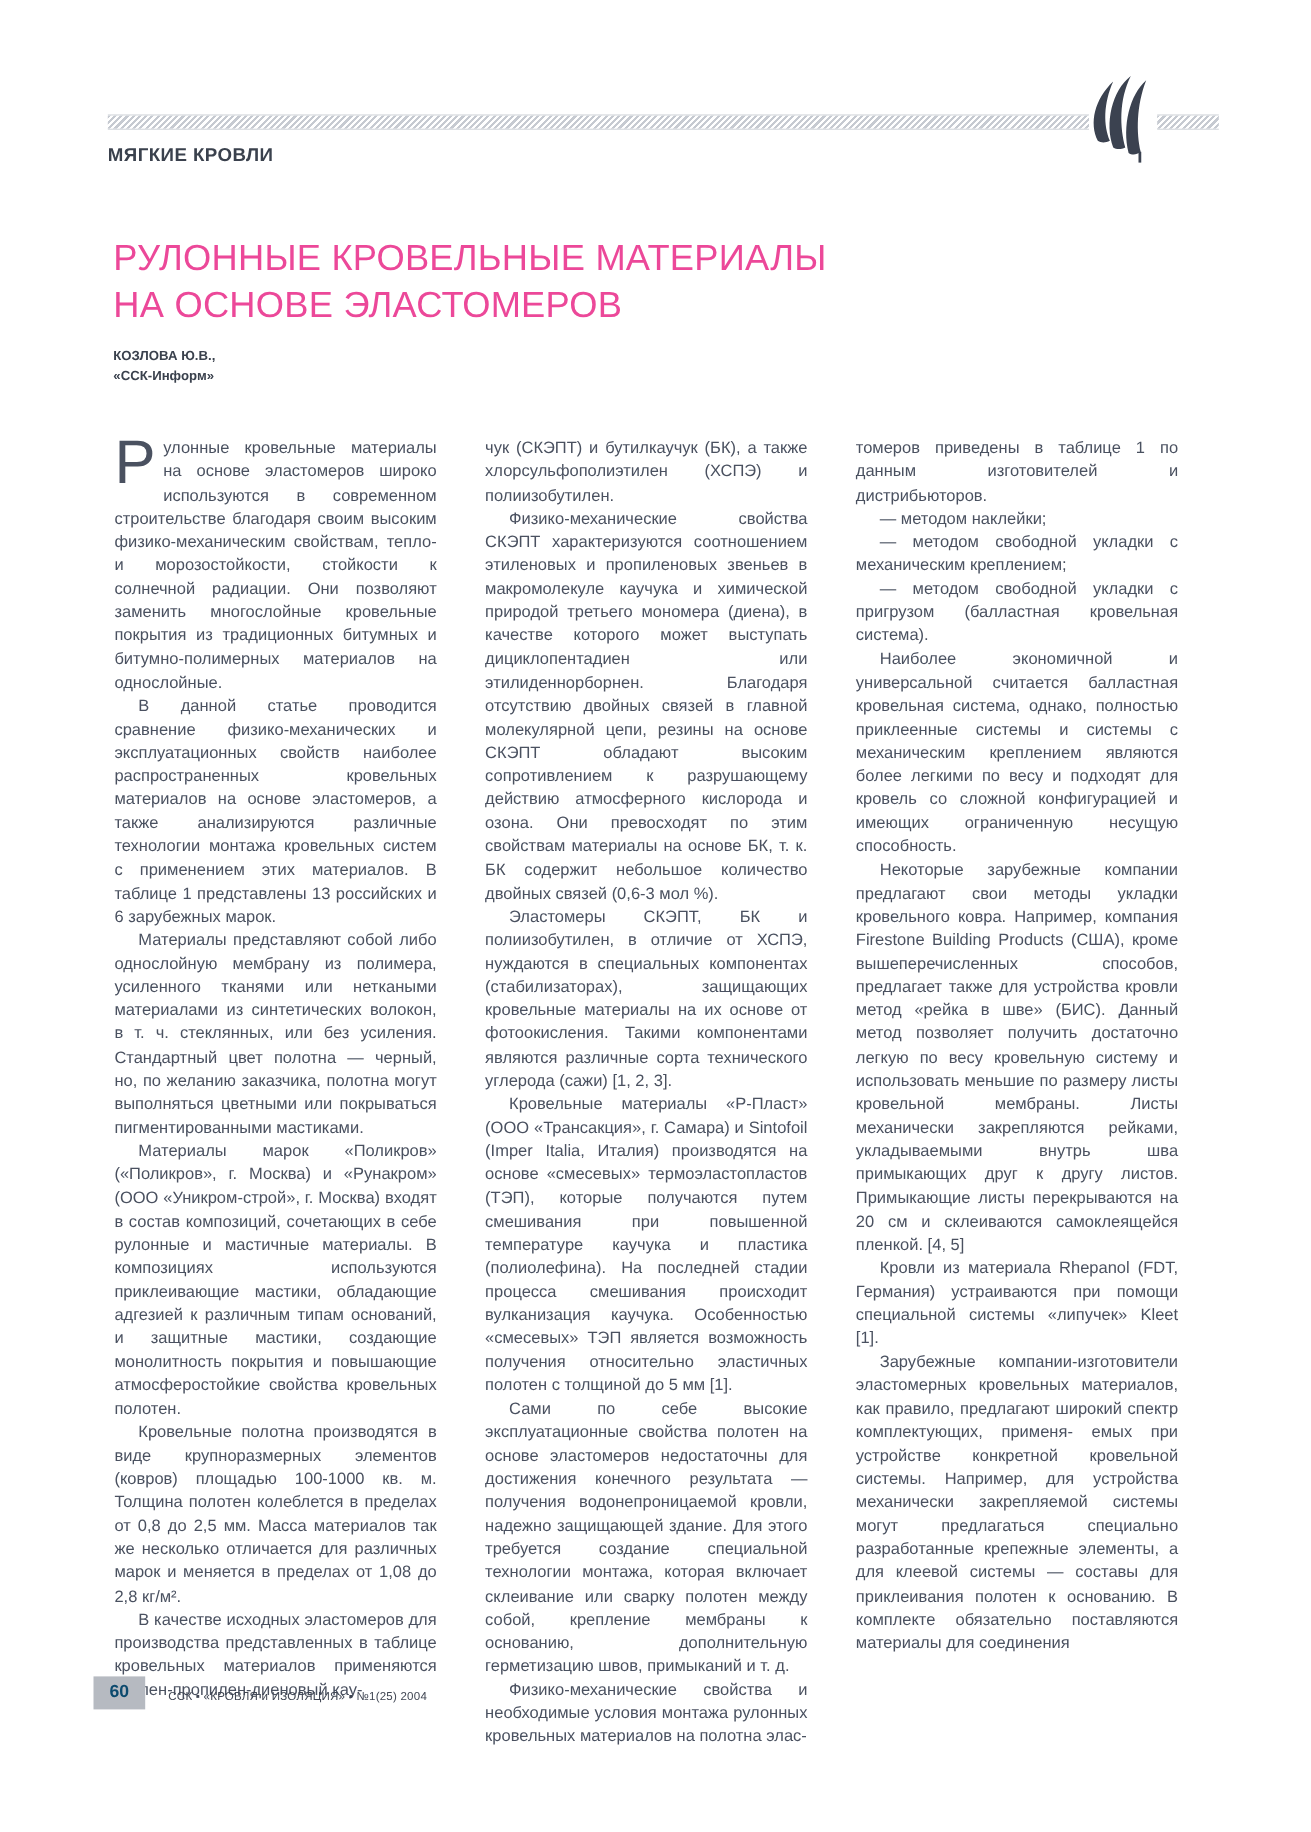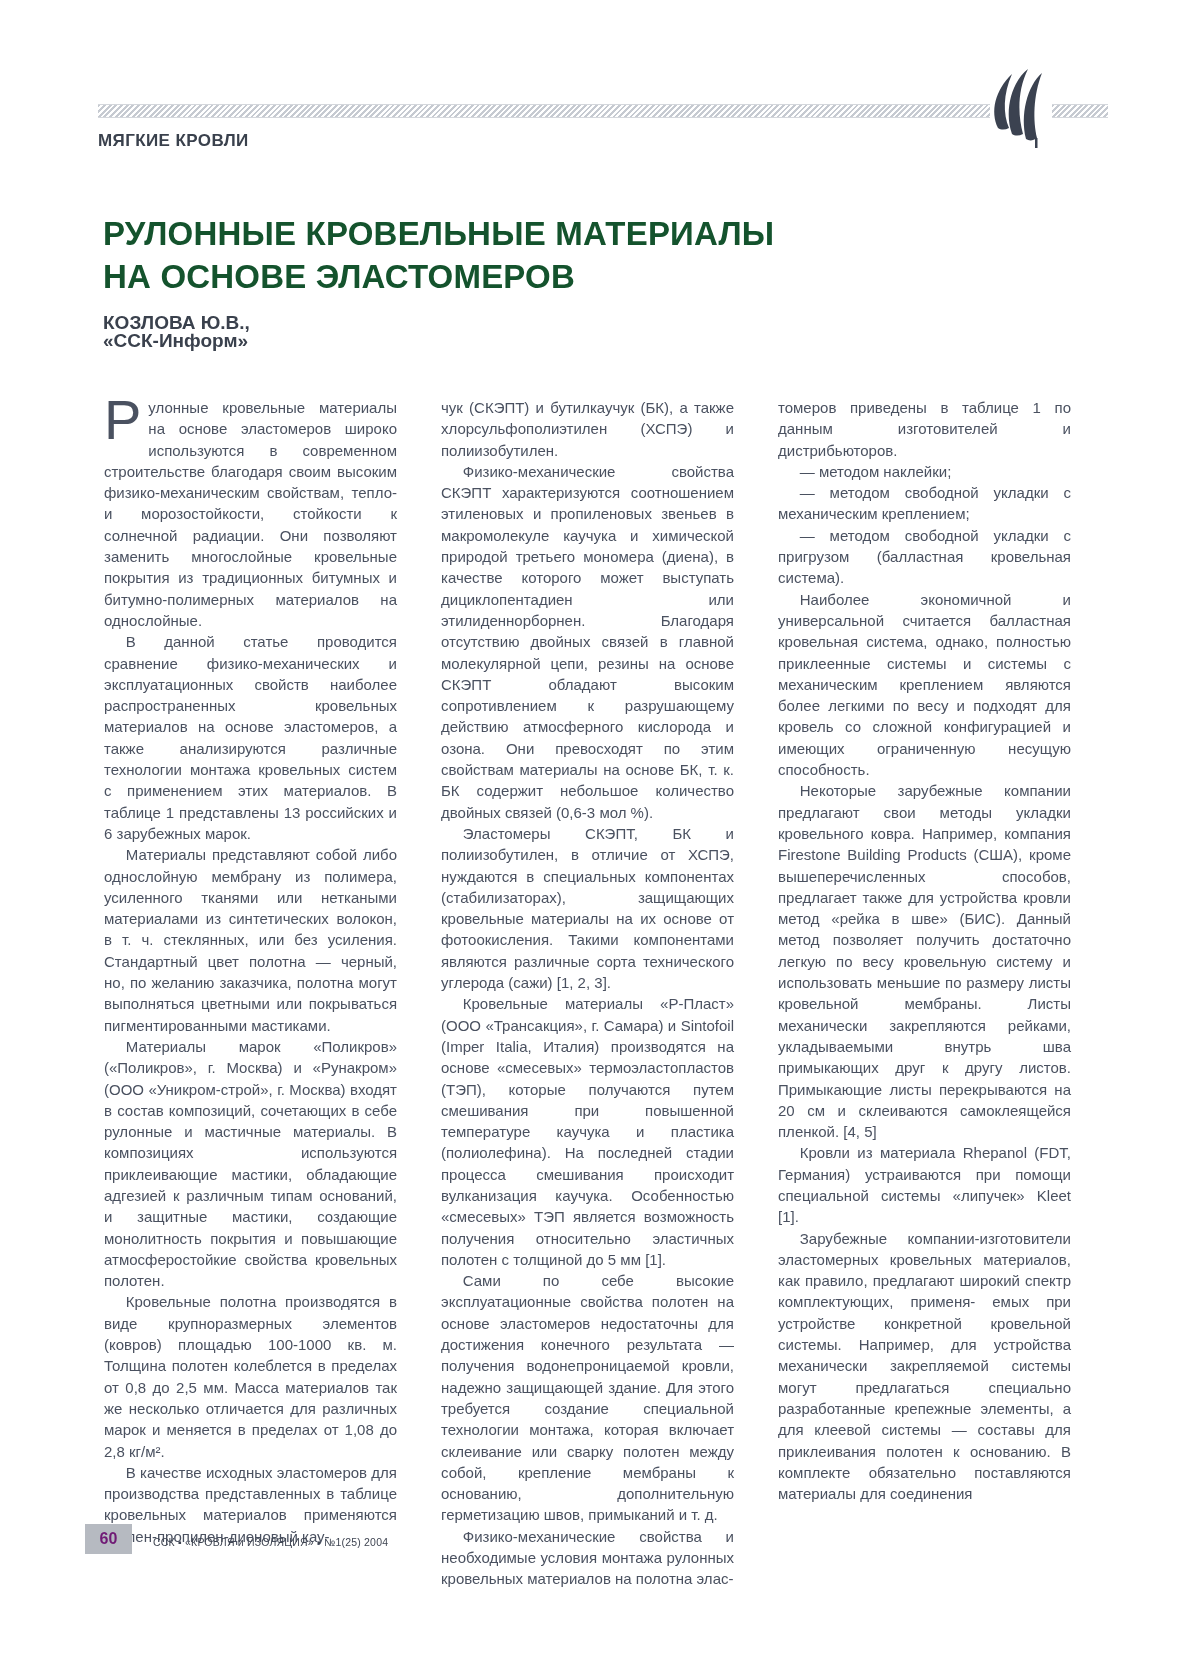--- a/index.html
+++ b/index.html
@@ -22,26 +22,26 @@
     border-top:1px solid #d4d7dc;border-bottom:1px solid #d4d7dc;
     z-index:1;
   }
   .rule-left{left:98px;width:892px;}
   .rule-right{left:1052px;width:56px;}
   .logo{position:absolute;left:986px;top:68px;width:60px;height:80px;z-index:2;}
   .logo svg{width:100%;height:100%;}
   
   .title{
     position:absolute;left:103px;top:212px;
-    font-size:33px;line-height:43px;font-weight:bold;
-    letter-spacing:.2px;color:#14532d;
+    font-size:33px;line-height:43px;font-weight:normal;
+    letter-spacing:.2px;color:#ec4899;
   }
   .author{
     position:absolute;left:103px;top:314px;
-    font-size:19px;line-height:18px;font-weight:bold;
+    font-size:12px;line-height:18px;font-weight:bold;
     color:#3a414d;
   }
   
   .columns{
     position:absolute;left:104px;top:397px;width:966px;
     display:flex;gap:44px;
     color:#4a5160;font-size:15px;line-height:21.3px;
     text-align:justify;
   }
   .col{flex:0 0 293px;width:293px;}
@@ -49,21 +49,21 @@
   .col p.cont,.col p.first{text-indent:0;}
   .dropcap{
     float:left;
     font-size:56px;line-height:43px;
     padding:1px 7px 0 0;
     color:#4a5160;
   }
   
   .page-num{
     position:absolute;left:85px;top:1524px;width:47px;height:30px;
-    background:#b6bac1;color:#701a75;
+    background:#b6bac1;color:#0c4a6e;
     font-size:16px;font-weight:bold;
     display:flex;align-items:center;justify-content:center;
   }
   .journal-line{
     position:absolute;left:153px;top:1536px;
     font-size:10.5px;color:#3f4552;letter-spacing:.2px;
   }
 </style>
 </head>
 <body>

